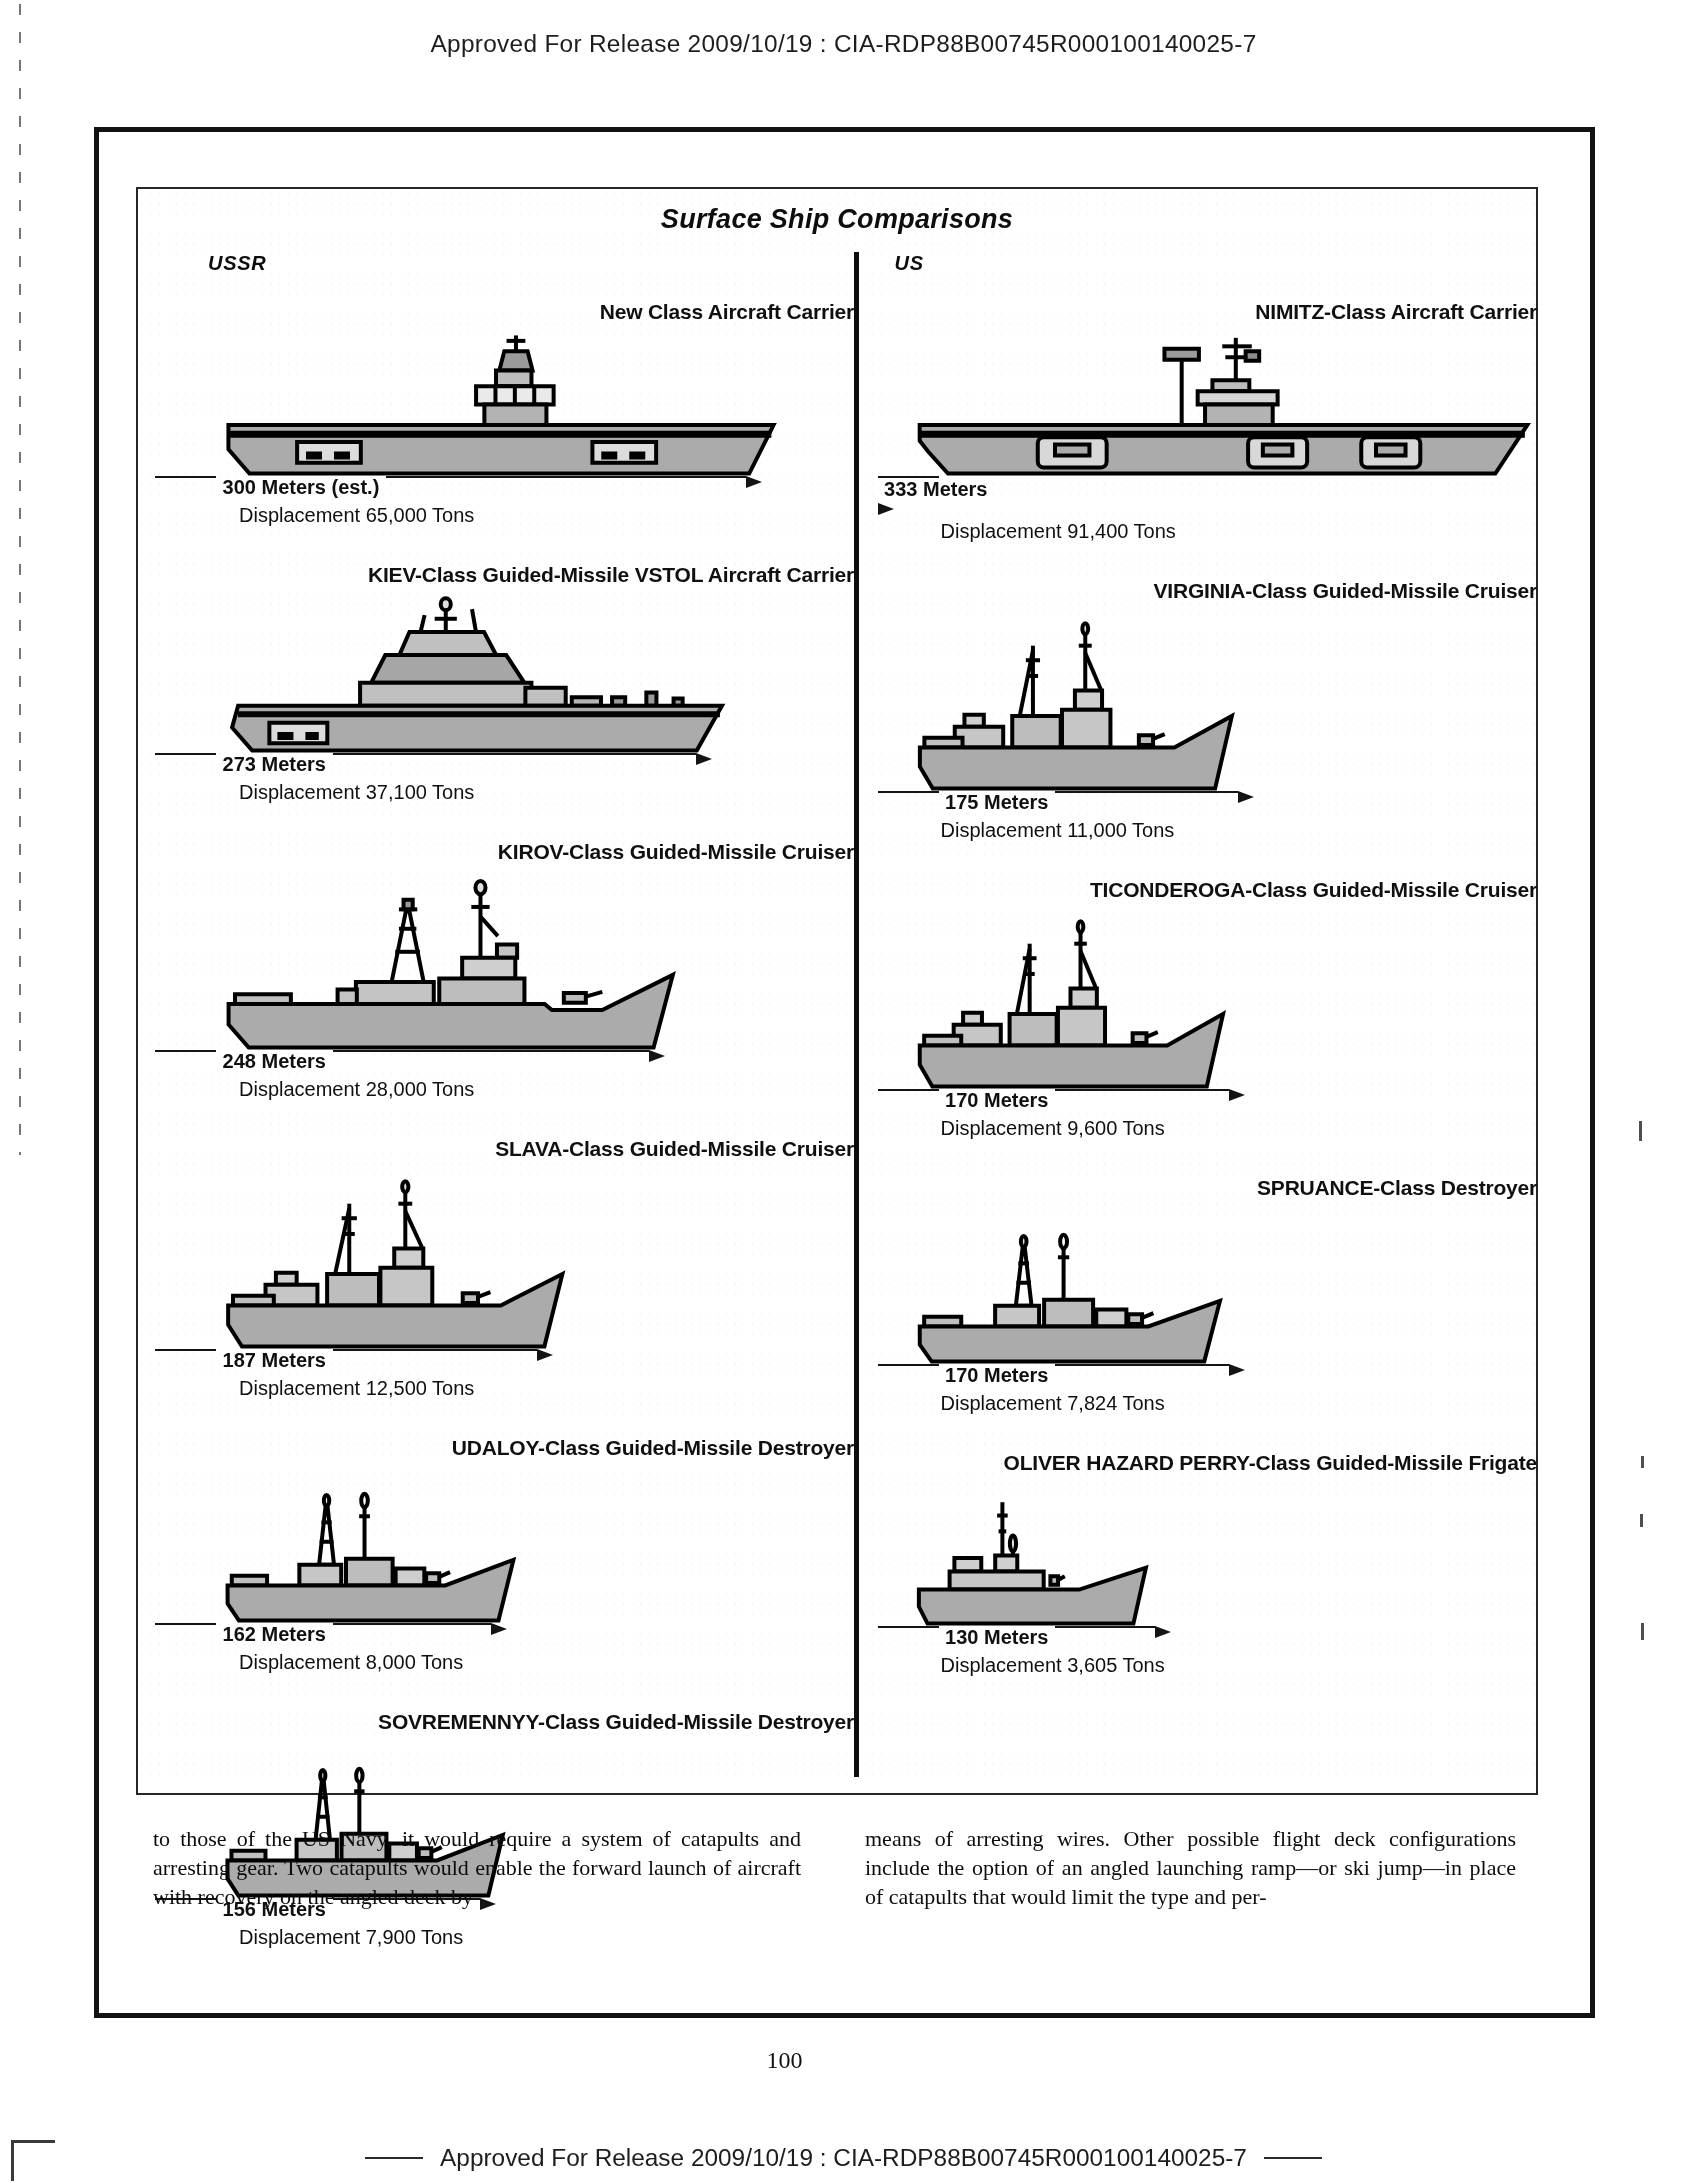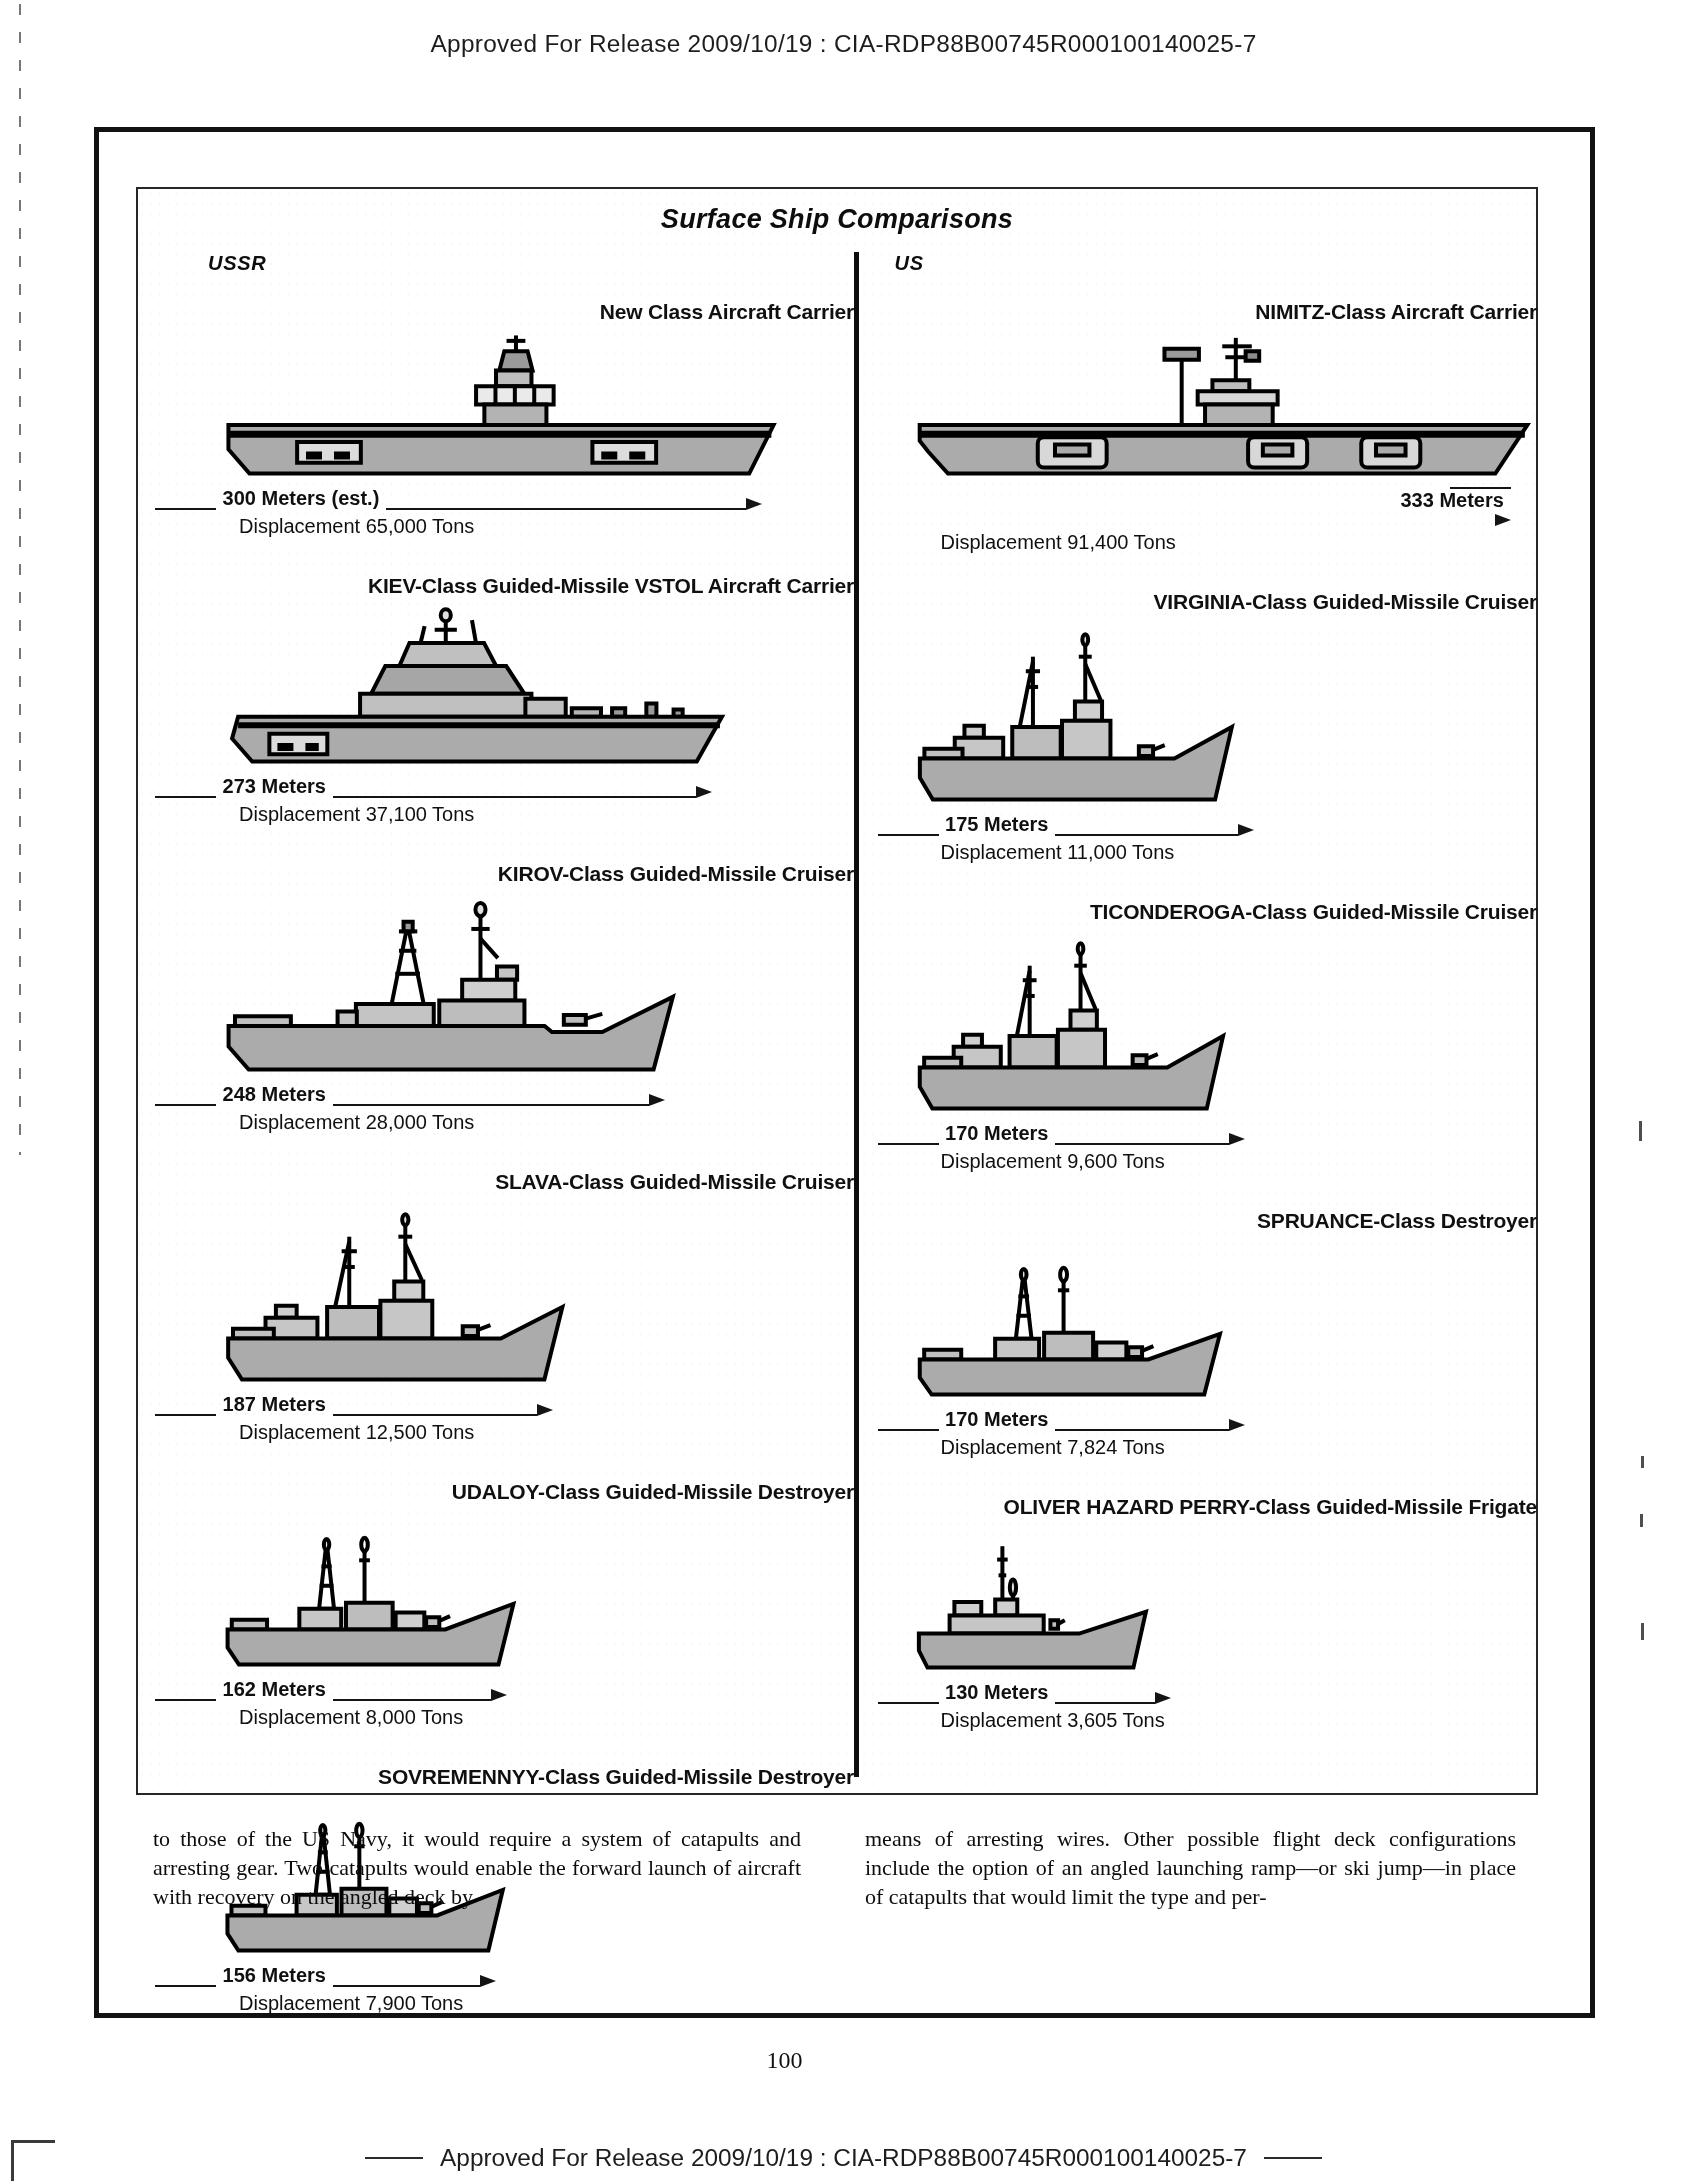--- a/index.html
+++ b/index.html
@@ -44,21 +44,21 @@
     margin:0 0 25px 53px;letter-spacing:0.7px;}
   .fig-col.us .col-heading{margin-left:17px;}
   
   .ship{margin-bottom:36px;}
   .ship-name{font-size:21px;font-weight:bold;color:#101010;margin:0 0 9.2px 55px;
     letter-spacing:-0.2px;text-align:right;}
   .fig-col.us .ship-name{margin-left:26px;}
   .ship-art{margin-left:69px;line-height:0;}
   .fig-col.us .ship-art{margin-left:38px;}
   .ship-art svg{overflow:visible;}
-  .dim-row{display:flex;align-items:flex-end;margin-top:11px;}
+  .dim-row{display:flex;align-items:flex-start;margin-top:0;}
   .dl{display:inline-block;height:0;border-top:2.6px solid #141414;}
   .dl.pre{width:61px;}
   .dl.post{flex:1;}
   .dim-text{font-size:20px;font-weight:bold;color:#101010;padding:0 6.6px;white-space:nowrap;}
   .arrowhead{width:0;height:0;border-left:16px solid #141414;
     border-top:6px solid transparent;border-bottom:6px solid transparent;}
   .disp{font-size:20px;font-weight:normal;color:#101010;margin:5.3px 0 0 84px;white-space:nowrap;}
   .fig-col.us .disp{margin-left:63px;}
   
   .body-col{position:absolute;top:1824px;font-family:"Liberation Serif",serif;

